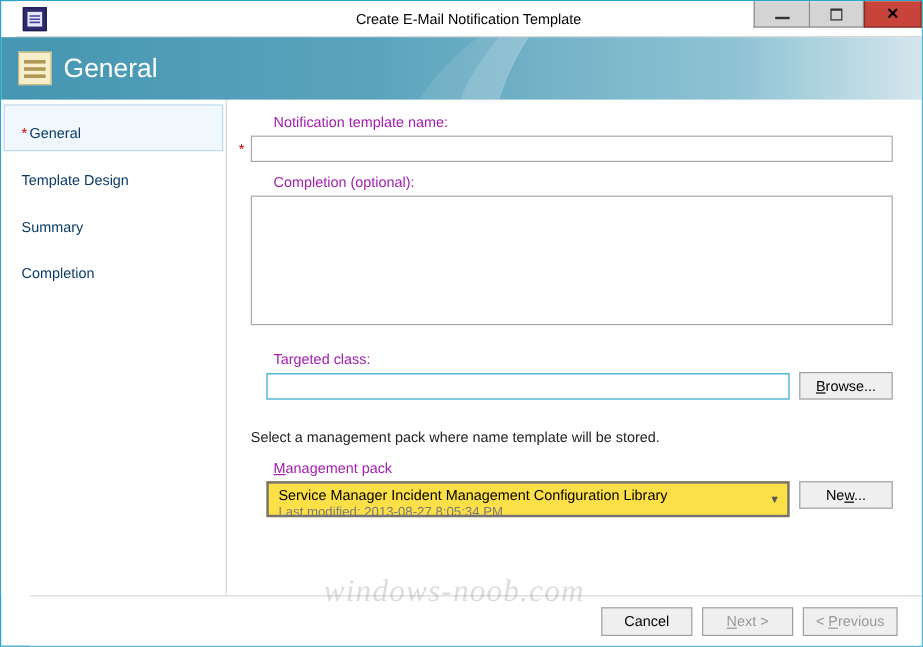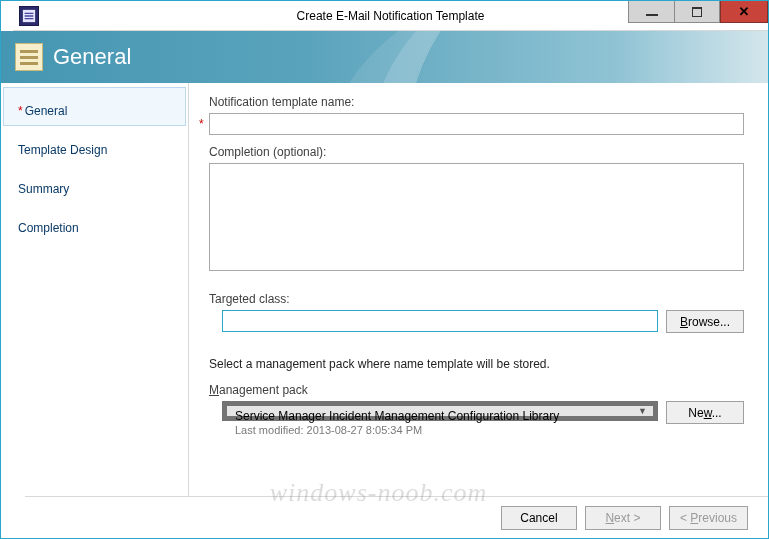--- a/index.html
+++ b/index.html
@@ -25,31 +25,31 @@
   .banner h1 { color:#fff; font-weight:300; font-size:22px; margin:0; }
   
   .body { flex:1; display:flex; background:#fff; min-height:0;}
   .sidebar { width:188px; border-right:1px solid #d8d8d8; padding:4px 0; }
   .side-item { padding:16px 12px 7px 14px; font-size:12px; color:#0a3a66; cursor:default; border:1px solid transparent; margin:0 2px;}
   .side-item.active { background:#f0f8fe; border:1px solid #bcd9ee; color:#0a3a66; }
   .side-item .req { color:#cc0000; margin-right:2px;}
   
   .content { flex:1; padding:12px 24px 4px 20px; overflow:hidden; display:flex; flex-direction:column;}
   .fld { margin-bottom:10px; }
-  .fld-label { font-size:12px; margin-bottom:4px; display:block; color:#404040;}
+  .fld-label { font-size:12px; margin-bottom:4px; display:block; color:#a21caf;margin-left:19px;}
   .inline-req { color:#cc0000; position:absolute; margin-left:-10px; margin-top:4px;}
-  .row-input { display:flex; align-items:flex-start; gap:8px;padding-left:13px; }
+  .row-input { display:flex; align-items:flex-end; gap:8px;padding-left:13px; }
   input.text, .ro-box { width:100%; height:22px; border:1px solid #a8a8a8; padding:2px 4px; font-family:inherit; font-size:12px; background:#fff;}
   textarea.text { width:100%; height:108px; border:1px solid #a8a8a8; padding:4px; font-family:inherit; font-size:12px; resize:none; background:#fff;}
   .ro-box { height:22px; border:1px solid #2ba6cb; background:#fff;}
   .btn { height:23px; min-width:70px; padding:0 10px; background:#efefef; border:1px solid #a0a0a0; font-family:inherit; font-size:12px; cursor:default; }
   .btn.wide { min-width:78px; }
   .btn:disabled { color:#9a9a9a; }
   .btn u { text-decoration:underline; }
-  .mp-box { flex:1; height:20px; border:5px solid #737373; background:#e5e5e5; padding:3px 22px 3px 8px; position:relative; font-size:11px; line-height:14px;}
+  .mp-box { flex:1; height:30px; border:2px solid #737373; background:#fde047; padding:3px 22px 3px 8px; position:relative; font-size:11px; line-height:14px;}
   .mp-box .mp-name { color:#000; font-size:12px;}
   .mp-box .mp-sub { color:#7a7a7a; }
   .mp-box .dd { position:absolute; right:6px; top:50%; transform:translateY(-50%); font-size:9px; color:#555;}
   .help { font-size:12px; margin:14px 0 12px 0;}
   
   .footer { height:42px; border-top:1px solid #d8d8d8; display:flex; align-items:center; justify-content:flex-end; padding:0 20px; gap:8px; background:#fff;margin-left:24px;}
   .footer .btn { min-width:76px; height:24px;}
   
   .watermark { position:absolute; left:0; right:12px; bottom:30px; text-align:center; font-size:26px; color:rgba(130,130,130,0.28); font-style:italic; font-family:Georgia, serif; pointer-events:none; letter-spacing:1px;}
 </style>

